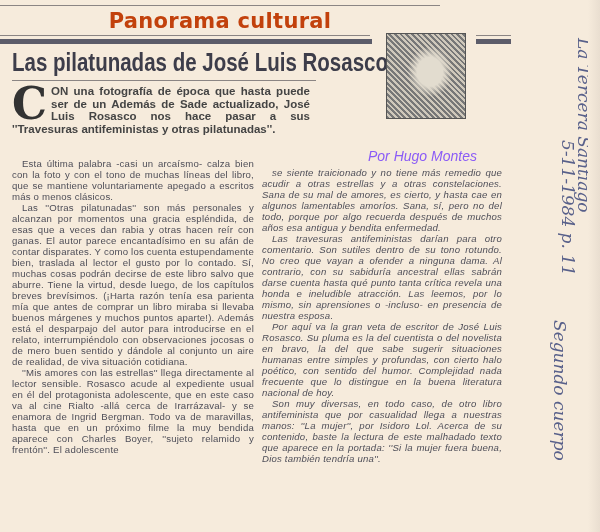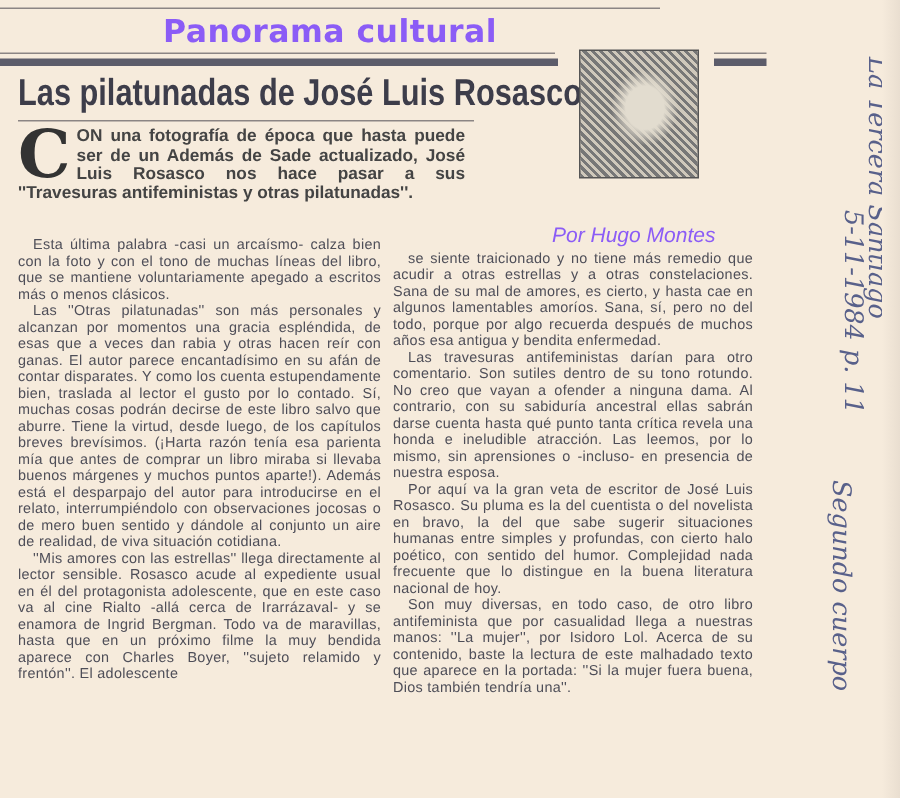--- a/index.html
+++ b/index.html
@@ -7,21 +7,21 @@
     width:600px; height:532px; overflow:hidden; position:relative;
     background:#f6ebdc;
     font-family:"Liberation Sans", sans-serif;
     color:#3a3a40;
   }
   .page { position:absolute; left:0; top:0; width:600px; height:532px; }
   .rule-top { position:absolute; left:0; top:5px; width:440px; height:1px; background:#8b8584; }
   .section-head {
     position:absolute; left:0; top:9px; width:440px; text-align:center;
     font-family:"DejaVu Sans", sans-serif; font-weight:bold; font-size:21px;
-    color:#8b5cf6; letter-spacing:0.3px;
+    color:#c2410c; letter-spacing:0.3px;
   }
   .rule-thin { position:absolute; left:0; top:35px; width:370px; height:1px; background:#8b8584; }
   .rule-thick { position:absolute; left:0; top:39px; width:372px; height:5px; background:#5c5c6a; }
   .rule-thick-r { position:absolute; left:476px; top:39px; width:35px; height:5px; background:#5c5c6a; }
   .rule-thin-r { position:absolute; left:476px; top:35px; width:35px; height:1px; background:#8b8584; }
   .headline {
     position:absolute; left:12px; top:48px;
     font-family:"Liberation Sans", sans-serif; font-weight:bold; font-size:25px;
     color:#3d3d4a; transform:scaleX(0.82); transform-origin:left top; white-space:nowrap;
   }
@@ -45,21 +45,21 @@
   .dropcap {
     float:left; font-family:"DejaVu Serif", serif; font-size:44px; line-height:38px;
     margin:0 4px 0 0; color:#333;
   }
   .col {
     position:absolute; font-size:9.6px; line-height:11px; color:#4e4e58;
     text-align:justify; letter-spacing:0.2px;
   }
   .col p { margin:0; text-indent:10px; }
   .col1 { left:12px; top:158px; width:242px; }
-  .col2 { left:262px; top:167px; width:240px; }
+  .col2 { left:262px; top:167px; width:240px;font-style:italic; }
   .hand {
     position:absolute; font-family:"DejaVu Serif", serif; font-style:italic;
     color:#58608a; font-size:17px; white-space:nowrap;
     transform:rotate(90deg); transform-origin:left top;
   }
   .hand1 { left:594px; top:38px; }
   .hand2 { left:578px; top:140px; }
   .hand3 { left:570px; top:320px; }
   .shadow-edge { position:absolute; left:588px; top:0; width:12px; height:532px;
     background:linear-gradient(to right, #f6ebdc, #e9ded0); }

